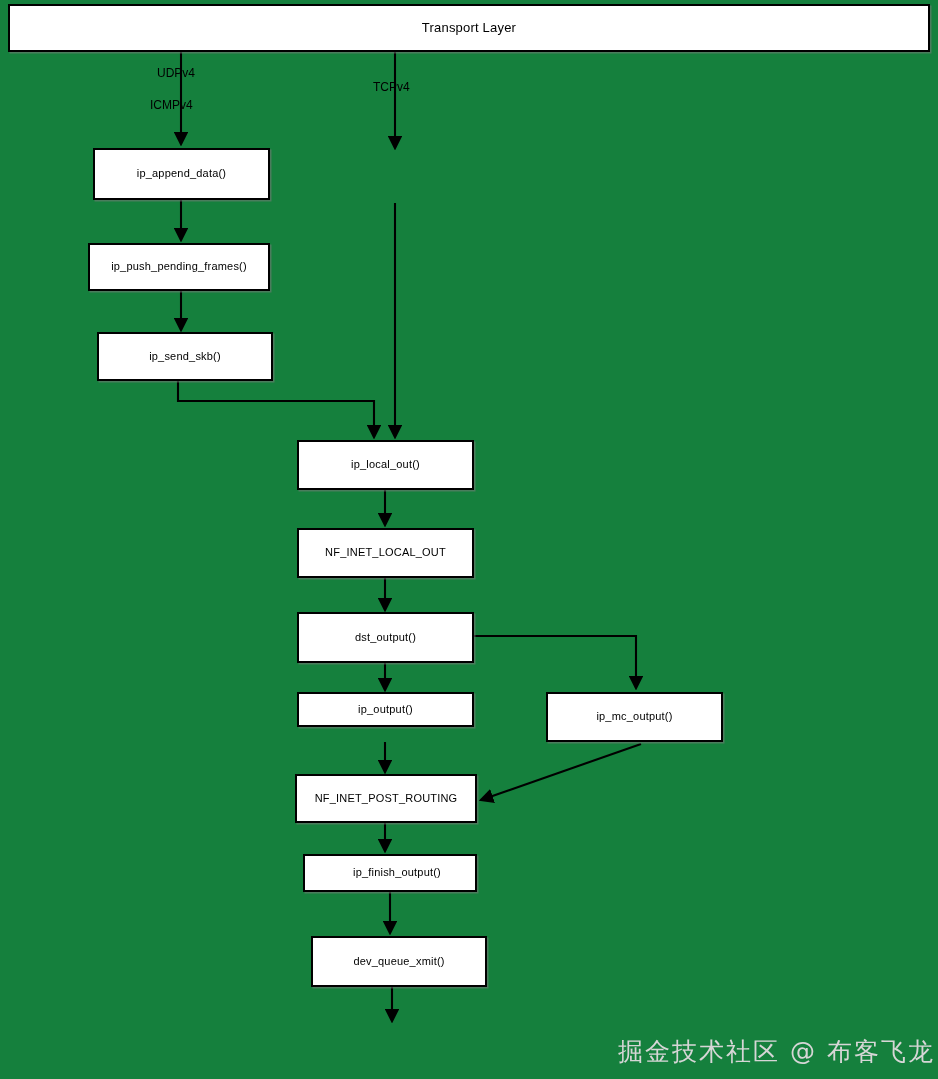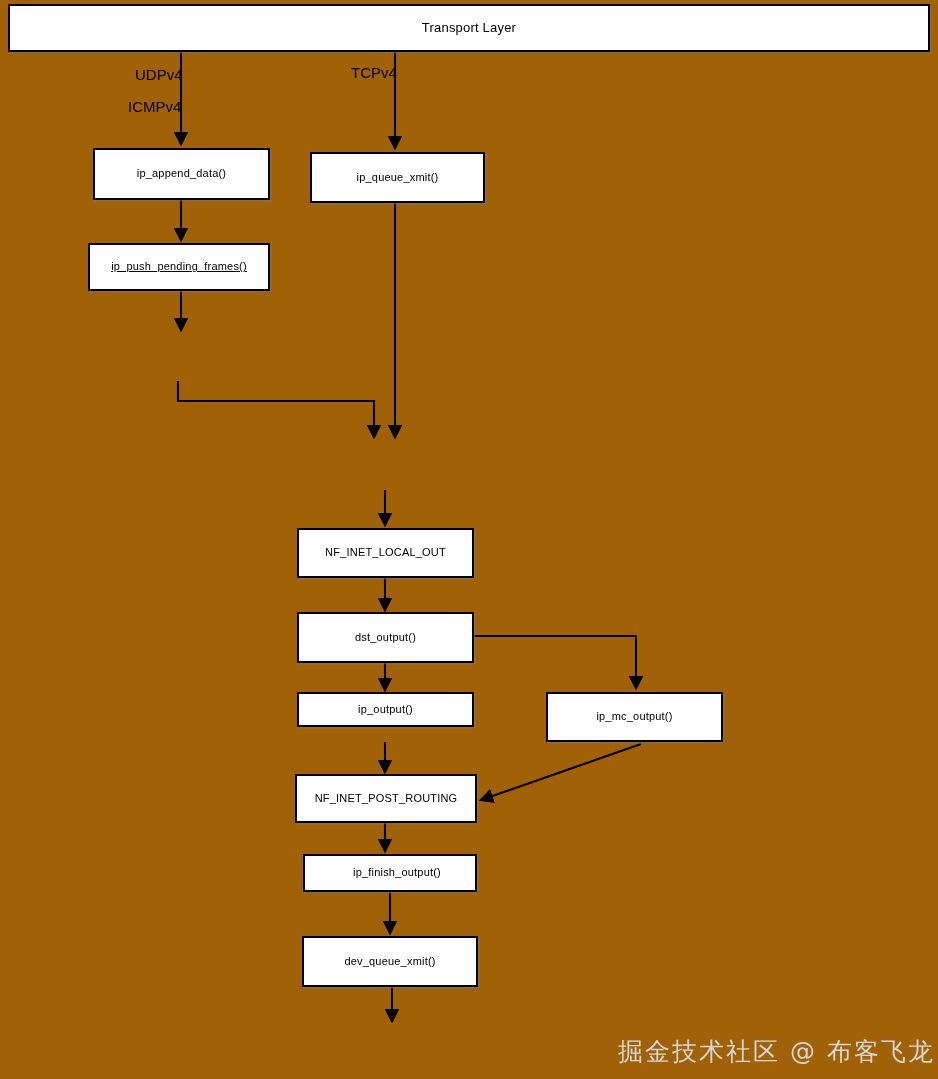--- a/index.html
+++ b/index.html
@@ -8,21 +8,21 @@
     padding: 0;
     background: #ffffff;
   }
   body {
     font-family: "Liberation Sans", "DejaVu Sans", sans-serif;
   }
   #diagram-root {
     position: relative;
     width: 938px;
     height: 1079px;
-    background: #a16207;
+    background: #15803d;
     overflow: hidden;
   }
   #edge-layer {
     position: absolute;
     left: 0;
     top: 0;
     width: 938px;
     height: 1079px;
     pointer-events: none;
   }
@@ -46,24 +46,25 @@
     white-space: nowrap;
   }
   .band {
     border-width: 2px;
   }
   .band .node-label {
     font-size: 13px;
   }
   .edge-label {
     position: absolute;
-    font-size: 15px;
+    font-size: 12px;
     color: #000000;
     white-space: nowrap;
     z-index: 3;
+    margin-left: 22px;
   }
   .watermark {
     position: absolute;
     font-size: 25px;
     color: #d6d6d6;
     white-space: nowrap;
     letter-spacing: 2px;
     font-family: "DejaVu Sans", sans-serif;
     z-index: 4;
     pointer-events: none;
@@ -116,29 +117,32 @@
 
   <div class="node band" style="left:8px; top:4px; width:922px; height:48px;">
     <span class="node-label">Transport Layer</span>
   </div>
 
 
   <div class="node" style="left:93px; top:148px; width:177px; height:52px;">
     <span class="node-label">ip_append_data()</span>
   </div>
 
-  <div class="node" style="left:310px; top:152px; width:175px; height:51px;">
-    <span class="node-label">ip_queue_xmit()</span>
-  </div>
 
-  <div class="node" style="left:88px; top:243px; width:182px; height:48px;text-decoration:underline;">
+  <div class="node" style="left:88px; top:243px; width:182px; height:48px;">
     <span class="node-label">ip_push_pending_frames()</span>
   </div>
 
+  <div class="node" style="left:97px; top:332px; width:176px; height:49px;">
+    <span class="node-label">ip_send_skb()</span>
+  </div>
 
+  <div class="node" style="left:297px; top:440px; width:177px; height:50px;">
+    <span class="node-label">ip_local_out()</span>
+  </div>
 
   <div class="node" style="left:297px; top:528px; width:177px; height:50px;justify-content:center;">
     <span class="node-label">NF_INET_LOCAL_OUT</span>
   </div>
 
   <div class="node" style="left:297px; top:612px; width:177px; height:51px;">
     <span class="node-label">dst_output()</span>
   </div>
 
   <div class="node" style="left:297px; top:692px; width:177px; height:35px;">
@@ -150,25 +154,25 @@
   </div>
 
   <div class="node" style="left:295px; top:774px; width:182px; height:49px;">
     <span class="node-label">NF_INET_POST_ROUTING</span>
   </div>
 
   <div class="node" style="left:303px; top:854px; width:174px; height:38px;padding-left:14px;">
     <span class="node-label">ip_finish_output()</span>
   </div>
 
-  <div class="node" style="left:302px; top:936px; width:176px; height:51px;">
+  <div class="node" style="left:311px; top:936px; width:176px; height:51px;">
     <span class="node-label">dev_queue_xmit()</span>
   </div>
 
   <div class="edge-label" style="left:135px; top:66px;">UDPv4</div>
 
   <div class="edge-label" style="left:128px; top:98px;">ICMPv4</div>
 
-  <div class="edge-label" style="left:351px; top:64px;">TCPv4</div>
+  <div class="edge-label" style="left:351px; top:80px;">TCPv4</div>
 
   <div class="watermark" style="left:618px; top:1035px;">掘金技术社区 @ 布客飞龙</div>
 
 </div>
 
 </body></html>

